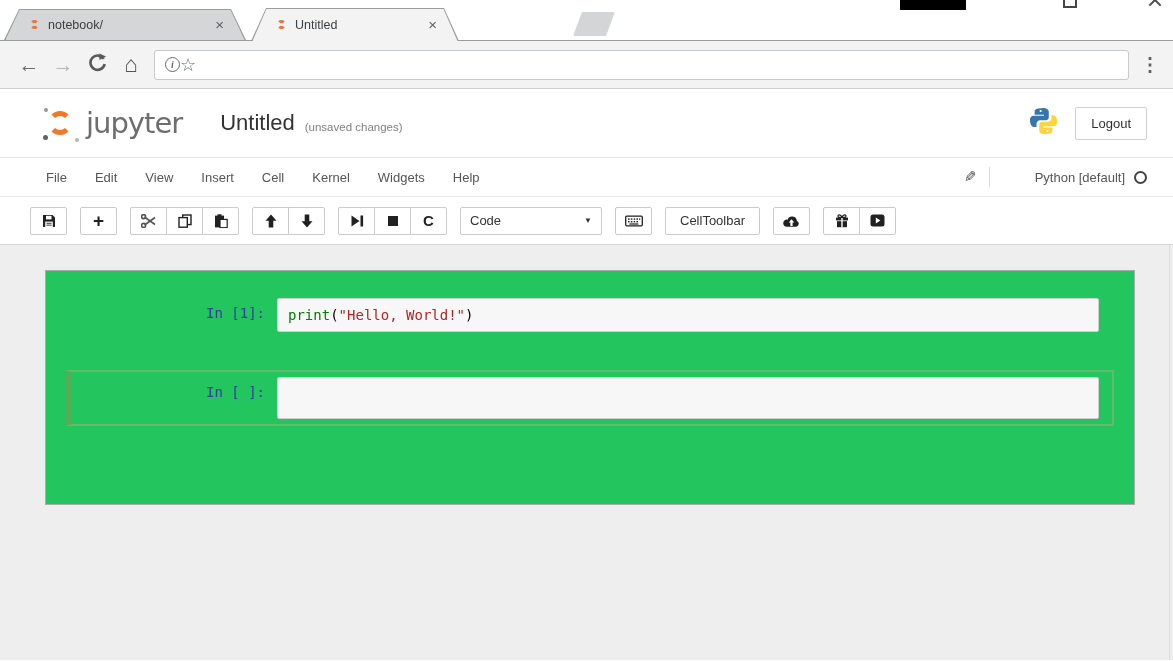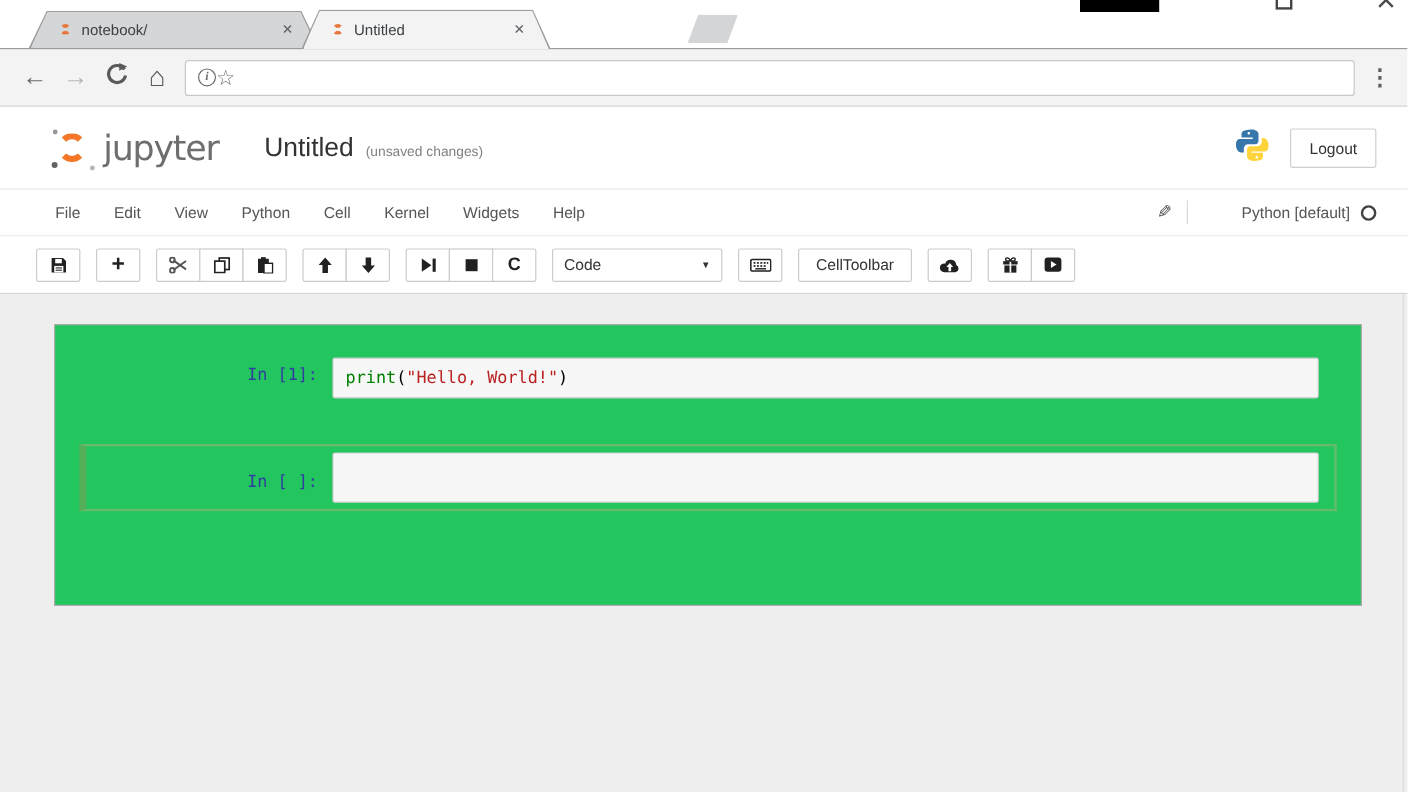--- a/index.html
+++ b/index.html
@@ -86,39 +86,39 @@
   .cell-type-label { font-size:13px; color:#333; }
   .cell-type-caret { position:absolute; right:9px; font-size:8px; color:#333; }
   .celltoolbar-label { font-size:13px; color:#333; padding:0 6px; }
 
   
   .content { height:415px; background:#eee; padding-top:25px; position:relative; }
   .scroll-line { position:absolute; right:3px; top:0; bottom:0; width:1px; background:#dcdcdc; }
   .nb-container { width:1090px; margin-left:45px; height:235px; background:#22c55e;
     border:1px solid #ababab; padding-top:20px; }
   .cell { display:flex; margin:0 20px; border:2px solid transparent; border-left-width:6px; padding:5px; }
-  .cell.selected { border-color:#66bb6a; border-left-color:#54ae58;align-items:center; }
+  .cell.selected { border-color:#66bb6a; border-left-color:#54ae58; }
   .prompt { width:200px; flex:0 0 auto; text-align:right; padding:7px 12px 0 0;
     font-family:"DejaVu Sans Mono", monospace; font-size:14px; color:#303f9f; white-space:pre; }
   .input-area { flex:1; margin-right:8px; background:#f7f7f7; border:1px solid #cfcfcf;
     border-radius:2px; padding:8px 10px; font-family:"DejaVu Sans Mono", monospace; font-size:14px; color:#000; }
   .cell.selected .input-area { padding:12px 10px; min-height:42px; }
   .tok-kw { color:#008000; } .tok-str { color:#ba2121; } .tok-p { color:#000; }
   .output-row { display:flex; margin:10px 20px 14px; padding:0 5px 0 11px; }
   .output-text { flex:1; font-family:"DejaVu Sans Mono", monospace; font-size:14px; color:#000; padding-top:2px; }
 
   svg .dk { fill:#212121; } svg .wh { fill:#ffffff; }
   svg .st { stroke:#212121; fill:none; stroke-width:1.4; }
   svg .stg { stroke:#555; fill:none; stroke-width:1.6; }
 </style>
 </head>
 <body>
 
 <div class="tabstrip">
-  <div class="tab" style="left:24px; width:242px;">
+  <div class="tab" style="left:4px; width:242px;">
     <div class="edge"></div>
     <div class="fill"></div>
     <div class="tab-content">
       <span class="favicon"></span>
       <span class="tab-label">notebook/</span>
       <span class="tab-close">×</span>
     </div>
   </div>
   <div class="tab active" style="left:251px; width:208px;">
     <div class="edge"></div>
@@ -172,21 +172,21 @@
       <path fill="#FFD43B" d="M16.1 30c2.3 0 4.5-.2 6.2-.6 1.7-.5 2.7-1.6 2.7-3.4v-3.2H15v-1.2h11.4c1.9 0 3.6-1.6 3.6-4.9 0-1.9-.4-3.6-1.2-4.9-.8-1.3-2-2.2-3.4-2.2H24V13c0 2-1.7 3.9-3.8 3.9h-6.3c-1.7 0-3 1.4-3 3.1V26c0 1.7 1.4 2.9 3 3.4 1.2.4.9.6 2.2.6zm3.4-2.2c-.6 0-1.1-.5-1.1-1.2 0-.6.5-1.1 1.1-1.1.7 0 1.2.5 1.2 1.1 0 .7-.5 1.2-1.2 1.2z"></path>
     </svg>
   </span>
   <button class="logout-btn">Logout</button>
 </div>
 
 <div class="menubar">
   <span class="menu-item">File</span>
   <span class="menu-item">Edit</span>
   <span class="menu-item">View</span>
-  <span class="menu-item">Python</span>
+  <span class="menu-item">Insert</span>
   <span class="menu-item">Cell</span>
   <span class="menu-item">Kernel</span>
   <span class="menu-item">Widgets</span>
   <span class="menu-item">Help</span>
   <span class="menu-right">
     <span class="pencil-ic">✎</span>
     <span class="menu-div"></span>
     <span class="kernel-name">Python [default]</span>
     <span class="kernel-ind"></span>
   </span>

